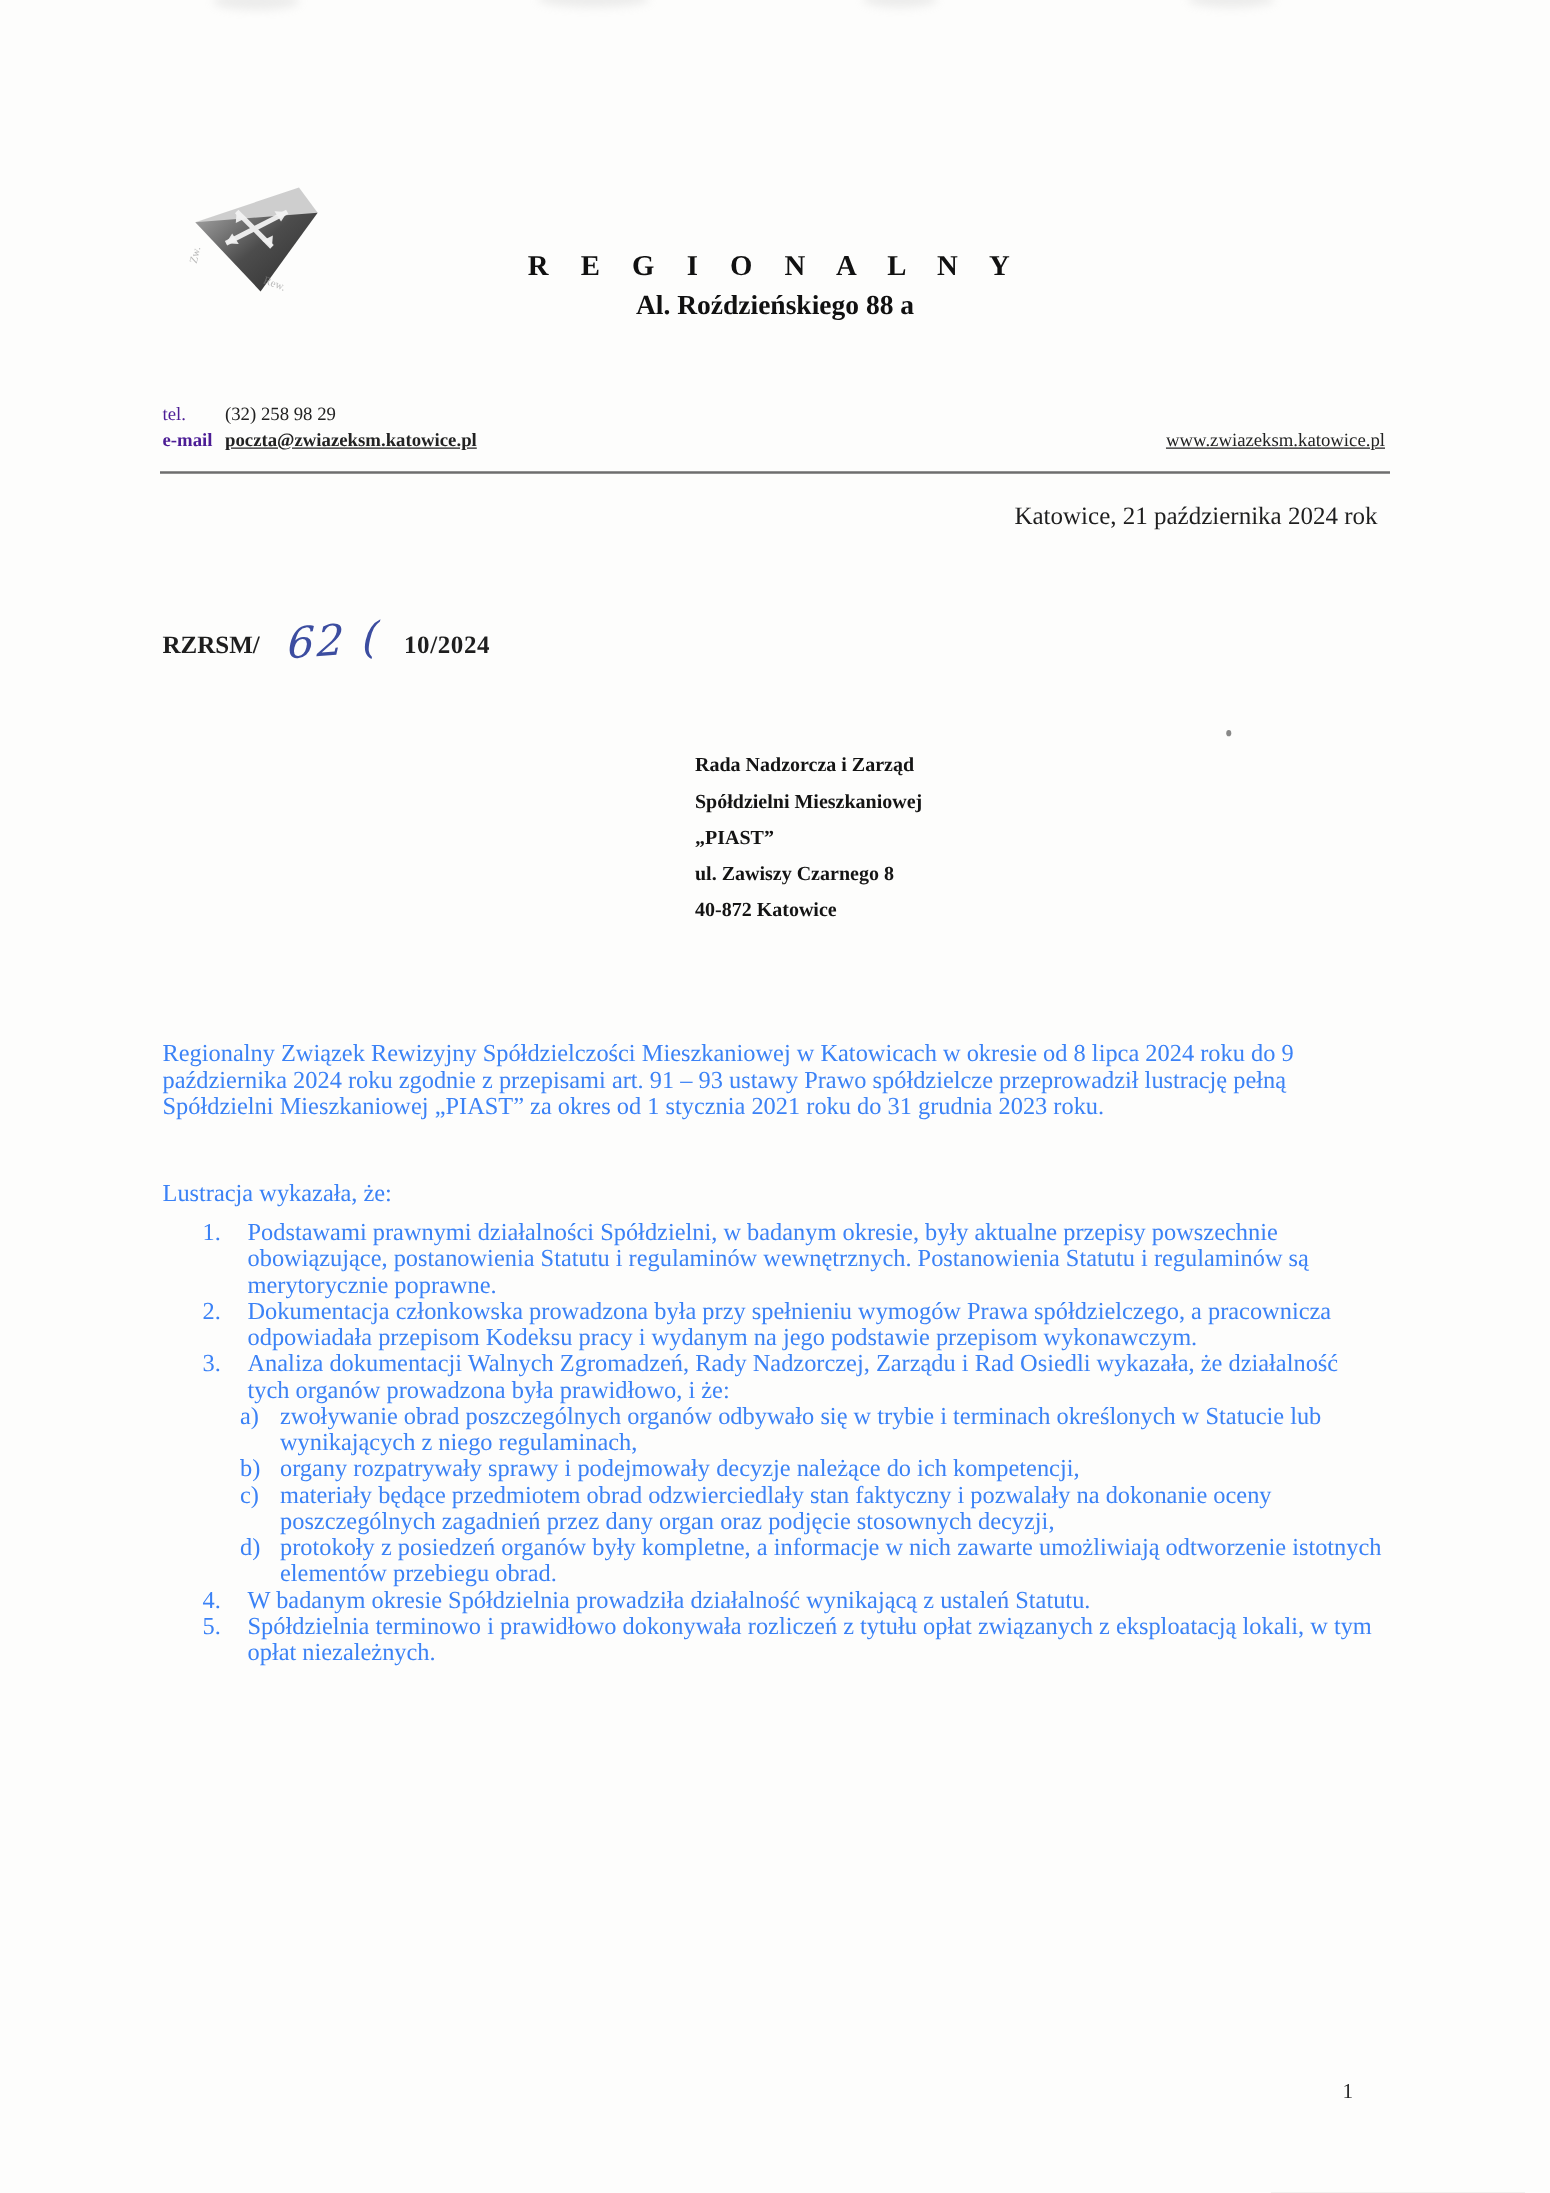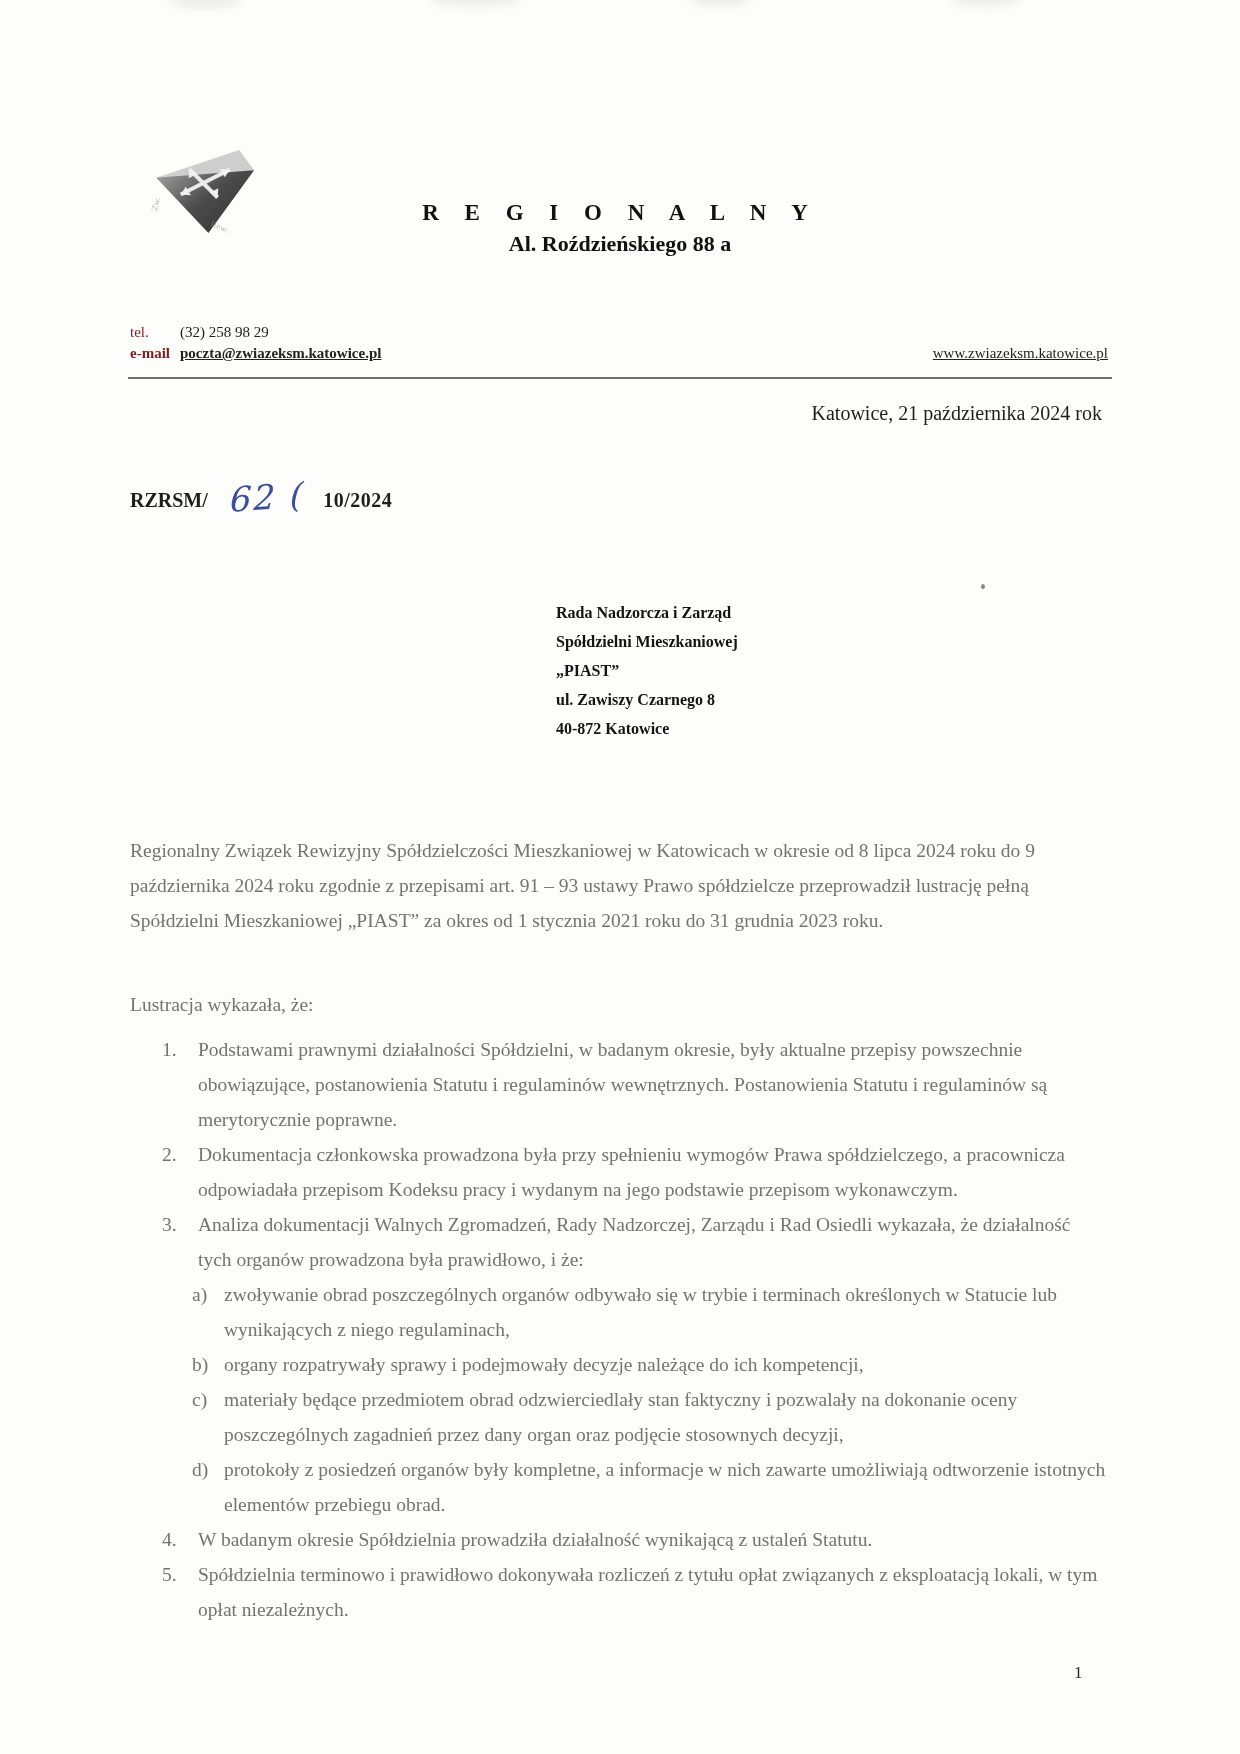--- a/index.html
+++ b/index.html
@@ -25,50 +25,50 @@
   
   .letterhead{position:absolute;left:0;right:0;top:200px;text-align:center;color:#111;}
   .lh-1{font-size:23px;font-weight:bold;letter-spacing:10px;}
   .lh-2{font-size:25px;font-weight:bold;letter-spacing:1px;margin-top:7px;}
   .lh-3{font-size:22px;font-weight:bold;margin-top:6px;}
   .lh-4{font-size:22px;font-weight:bold;margin-top:5px;text-align:center;}
 
   
   .contact{position:absolute;left:130px;right:132px;top:322px;font-size:15px;}
   .contact-row{display:flex;align-items:baseline;line-height:21px;}
-  .contact-label{width:50px;flex:none;color:#7f1d1d;}
+  .contact-label{width:50px;flex:none;color:#4c1d95;}
   .contact-value{color:#222;}
   a.doc-link{color:#222;text-decoration:underline;}
   .row2{justify-content:space-between;}
   .row2-left{display:flex;align-items:flex-start;font-weight:bold;}
   .row2-left .contact-label{width:50px;}
 
   .rule{position:absolute;left:128px;right:128px;top:377px;height:2px;background:#4a4a4a;opacity:.8;}
 
   .dateline{position:absolute;right:138px;top:402px;font-size:20px;}
 
-  .refline{position:absolute;left:130px;top:482px;font-size:20px;font-weight:bold;display:flex;align-items:flex-end;text-align:center;}
+  .refline{position:absolute;left:130px;top:498px;font-size:20px;font-weight:bold;display:flex;align-items:flex-end;text-align:center;}
   .ref-hand{
     font-family:"DejaVu Serif", serif;
     font-style:italic;font-weight:normal;
     color:#3c4da0;font-size:34px;line-height:30px;
     margin:0 18px 0 22px;
     transform:rotate(-4deg) skewX(-6deg);
     letter-spacing:2px;
   }
   .ref-suffix{letter-spacing:.5px;}
 
   
   .recipient{position:absolute;left:556px;top:598px;font-size:16px;font-weight:bold;line-height:29px;color:#141414;}
 
   
   .stray-dot{position:absolute;left:981px;top:584px;width:4px;height:5px;background:#555;border-radius:50%;opacity:.7;}
 
   
-  .body-block{position:absolute;left:130px;top:833px;width:978px;font-size:19.5px;line-height:35px;color:#737373;}
+  .body-block{position:absolute;left:130px;top:833px;width:978px;font-size:19.5px;line-height:21px;color:#3b82f6;}
   .intro{margin:0;}
   .findings-label{margin-top:49px;}
   .main-list{margin-top:10px;}
   .li{display:flex;align-items:flex-start;}
   .li .num{flex:none;width:36px;margin-left:32px;}
   .li .txt{flex:1;}
   .sub-list{margin:0;}
   .sli{display:flex;align-items:flex-start;}
   .sli .num{flex:none;width:32px;margin-left:62px;}
   .sli .txt{flex:1;}

